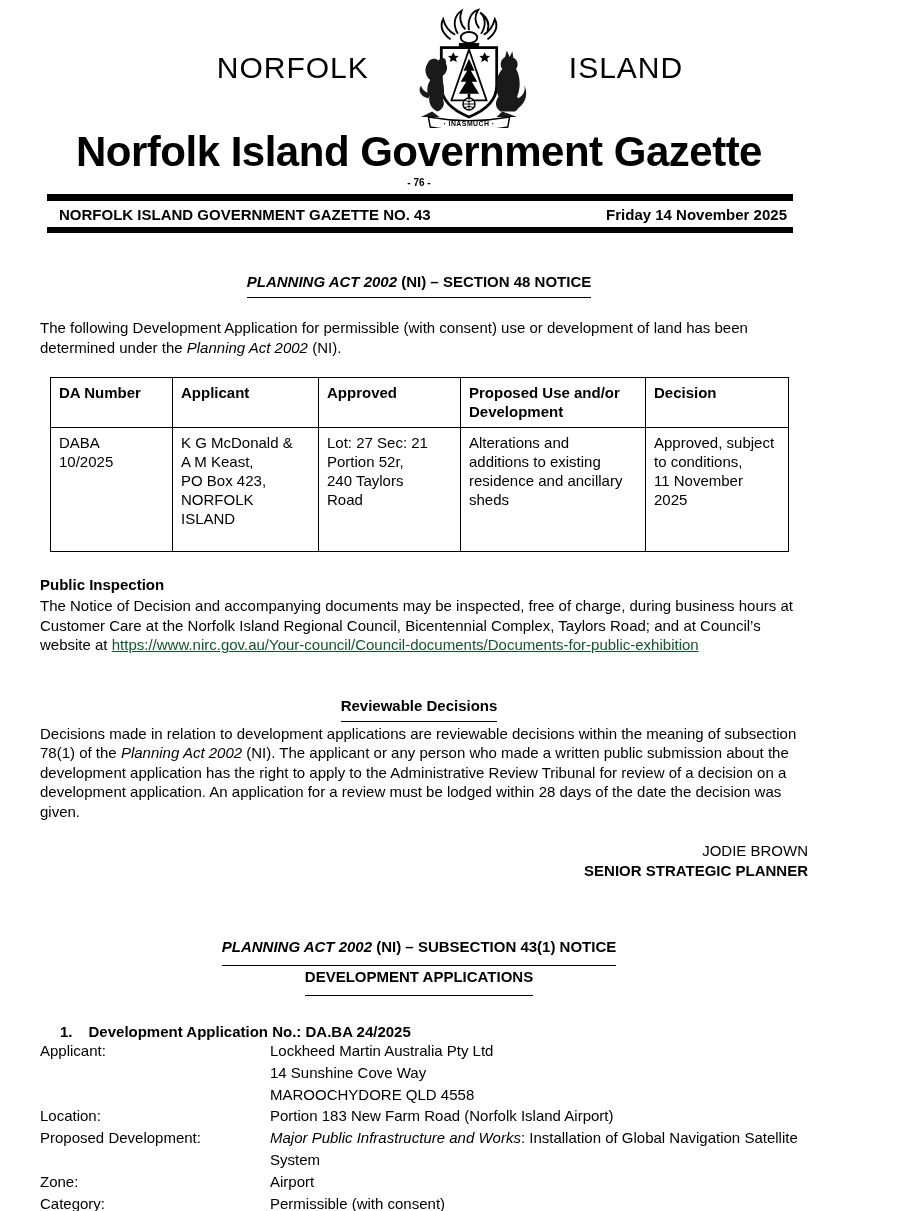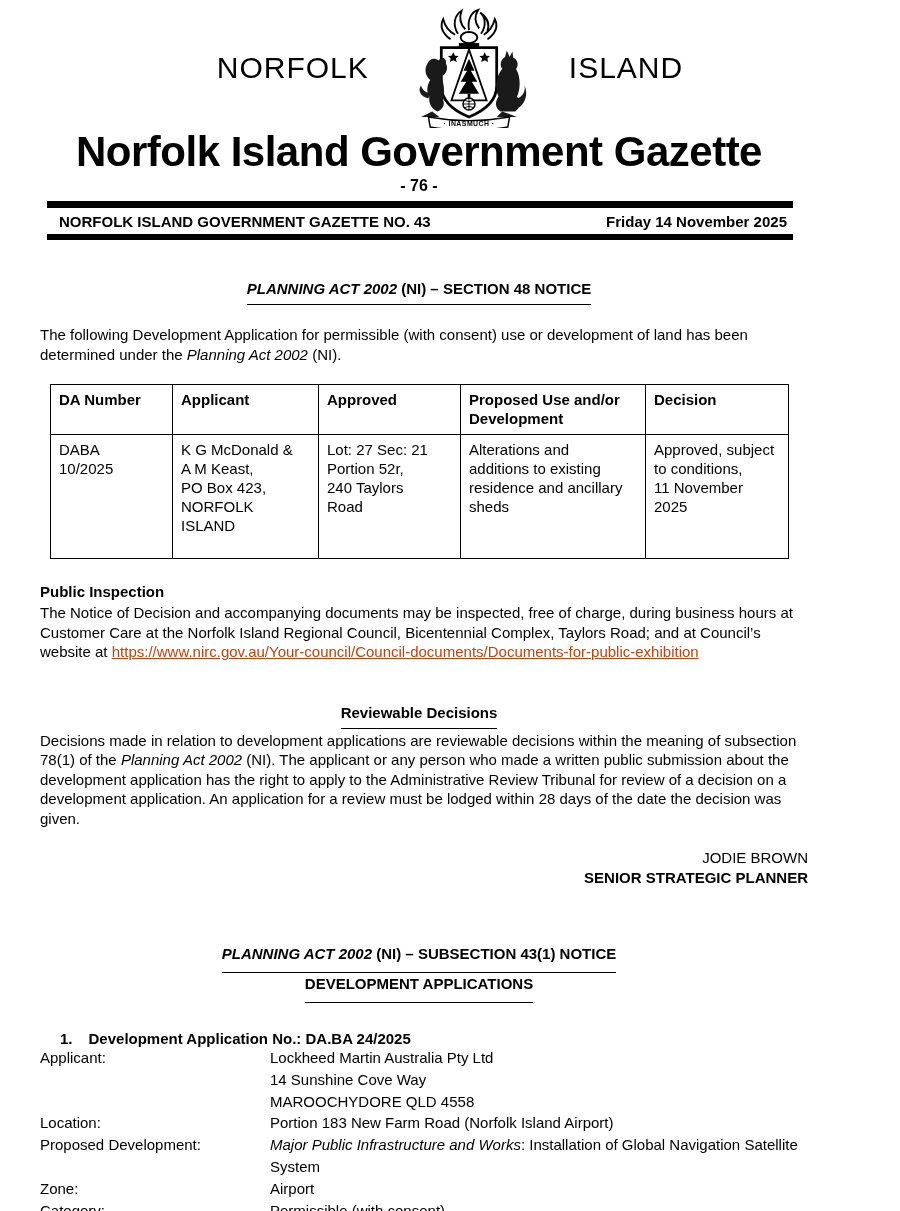--- a/index.html
+++ b/index.html
@@ -16,21 +16,21 @@
     display: flex; justify-content: center; align-items: center;
     gap: 16px; margin: 8px 0 0 0; height: 120px;
   }
   .arms-word { font-size: 30px; letter-spacing: 1px; color: #000; }
   .coat-of-arms svg { display: block; }
 
   .gazette-title {
     text-align: center; font-size: 42px; font-weight: bold;
     letter-spacing: -0.5px; margin-top: 2px; line-height: 44px;
   }
-  .page-number { text-align: center; font-size: 16px; font-weight: bold; margin-top: 3px; }
+  .page-number { text-align: center; font-size: 10px; font-weight: bold; margin-top: 3px; }
 
   .rule-band { margin-left: 7px; width: 746px; }
   .bar-thick { height: 7px; background: #000; margin-top: 6px; }
   .masthead-row {
     display: flex; justify-content: space-between; align-items: flex-start;
     font-weight: bold; font-size: 15px; padding: 5px 6px 4px 12px;
   }
   .bar-thick2 { height: 6px; background: #000; }
 
   
@@ -56,21 +56,21 @@
     white-space: pre-line;
   }
   table.decisions th { font-weight: bold; height: 42px; }
   table.decisions td { height: 124px; }
   .col-da { width: 122px; } .col-app { width: 146px; } .col-loc { width: 142px; }
   .col-use { width: 185px; } .col-dec { width: 143px; }
 
   
   .pi-heading { font-weight: bold; margin-top: 24px; }
   .pi-body { margin-top: 3px; }
-  a.doc-link, .doc-link { color: #c2410c; text-decoration: underline; cursor: pointer; }
+  a.doc-link, .doc-link { color: #14532d; text-decoration: underline; cursor: pointer; }
 
   
   .rd-heading { margin-top: 42px; }
   .rd-body { margin-top: 2px; }
 
   
   .signature { text-align: right; margin-top: 20px; line-height: 19.5px; padding-right: 0; width: 768px; }
   .signature .sig-title { font-weight: bold; }
 
   

